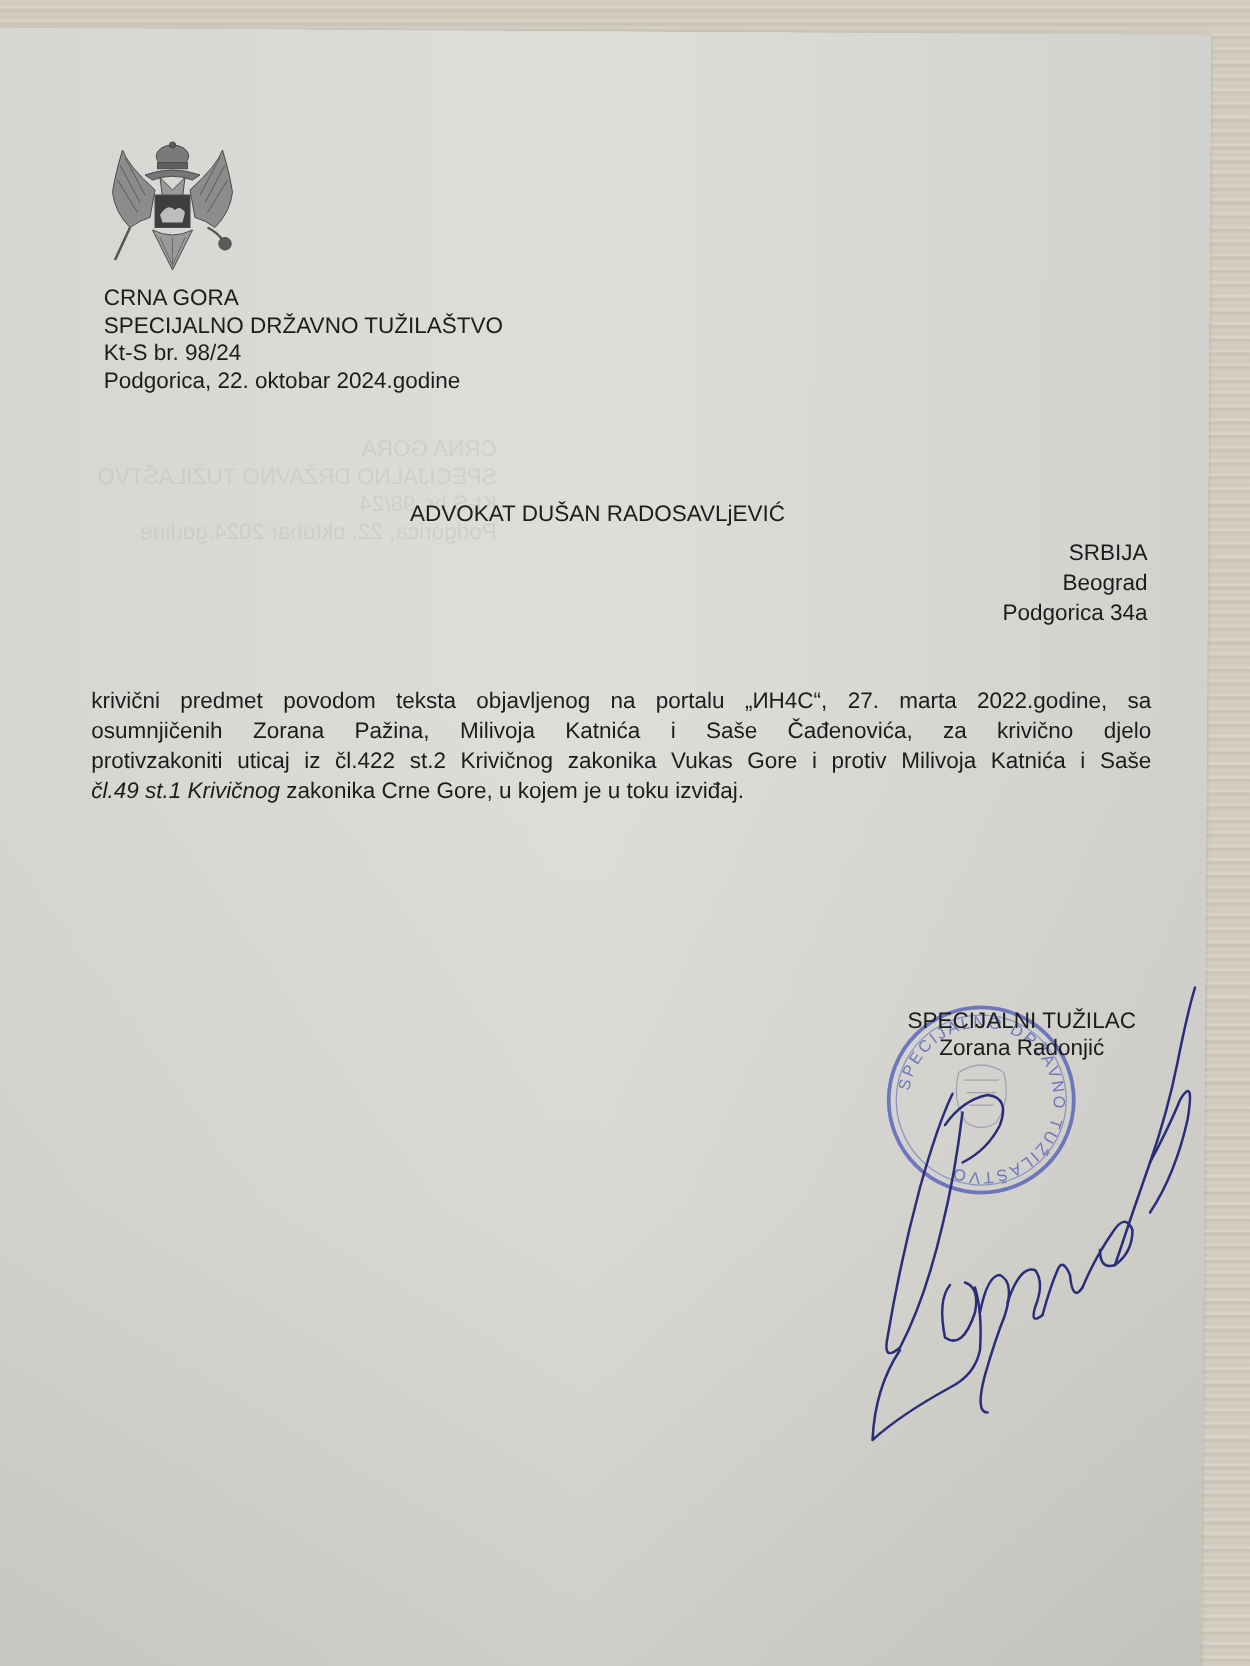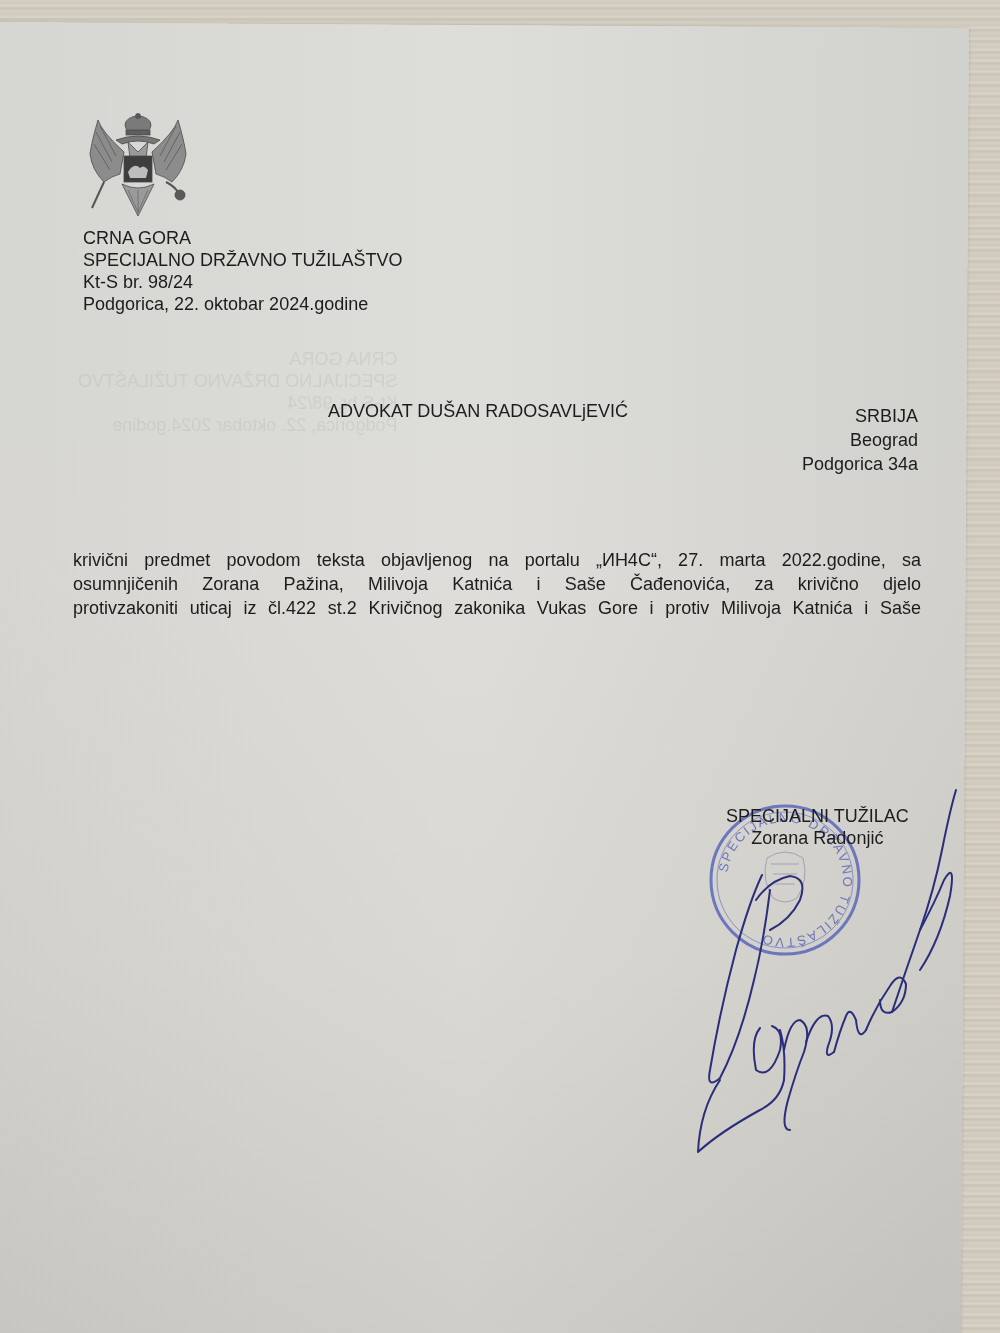--- a/index.html
+++ b/index.html
@@ -63,21 +63,21 @@
     .recipient {
       left: 328px;
       top: 360px;
       text-align: center;
       margin-top: 41px;
     }
     .recipient .rname { height: 24px; }
     .recipient .rrole { padding-left: 0; }
     .address {
       right: 82px;
-      top: 406px;
+      top: 432px;
       text-align: right;
       left: auto;
     }
     .address div { height: 24px; }
     .body-para {
       left: 73px;
       top: 548px;
       width: 848px;
       white-space: normal;
       text-align: justify;
@@ -185,20 +185,21 @@
 <div class="text address">
   <div>SRBIJA</div>
   <div>Beograd</div>
   <div>Podgorica 34a</div>
 </div>
 
 <div class="text body-para">
   <span class="line">krivični predmet povodom teksta objavljenog na portalu „ИН4С“, 27. marta 2022.godine, sa</span>
   <span class="line">osumnjičenih Zorana Pažina, Milivoja Katnića i Saše Čađenovića, za krivično djelo</span>
   <span class="line">protivzakoniti uticaj iz čl.422 st.2 Krivičnog zakonika Vukas Gore i protiv Milivoja Katnića i Saše</span>
+  <span class="line last"><em>čl.49 st.1 Krivičnog</em><span> zakonika Crne Gore, u kojem je u toku izviđaj.</span></span>
 </div>
 
 <svg class="stamp" viewBox="0 0 160 160">
   <defs>
     <path id="stampArc" d="M80,80 m-58,0 a58,58 0 1,1 116,0 a58,58 0 1,1 -116,0"></path>
   </defs>
   <circle cx="80" cy="80" r="74" fill="none" stroke="#5a66b8" stroke-width="3" opacity="0.85"></circle>
   <circle cx="80" cy="80" r="68" fill="none" stroke="#5a66b8" stroke-width="1" opacity="0.6"></circle>
   <text font-size="13" fill="#5a66b8" opacity="0.85" font-family="Liberation Sans, sans-serif" letter-spacing="2">
     <textPath href="#stampArc" startOffset="2%">SPECIJALNO DRŽAVNO TUŽILAŠTVO</textPath>

